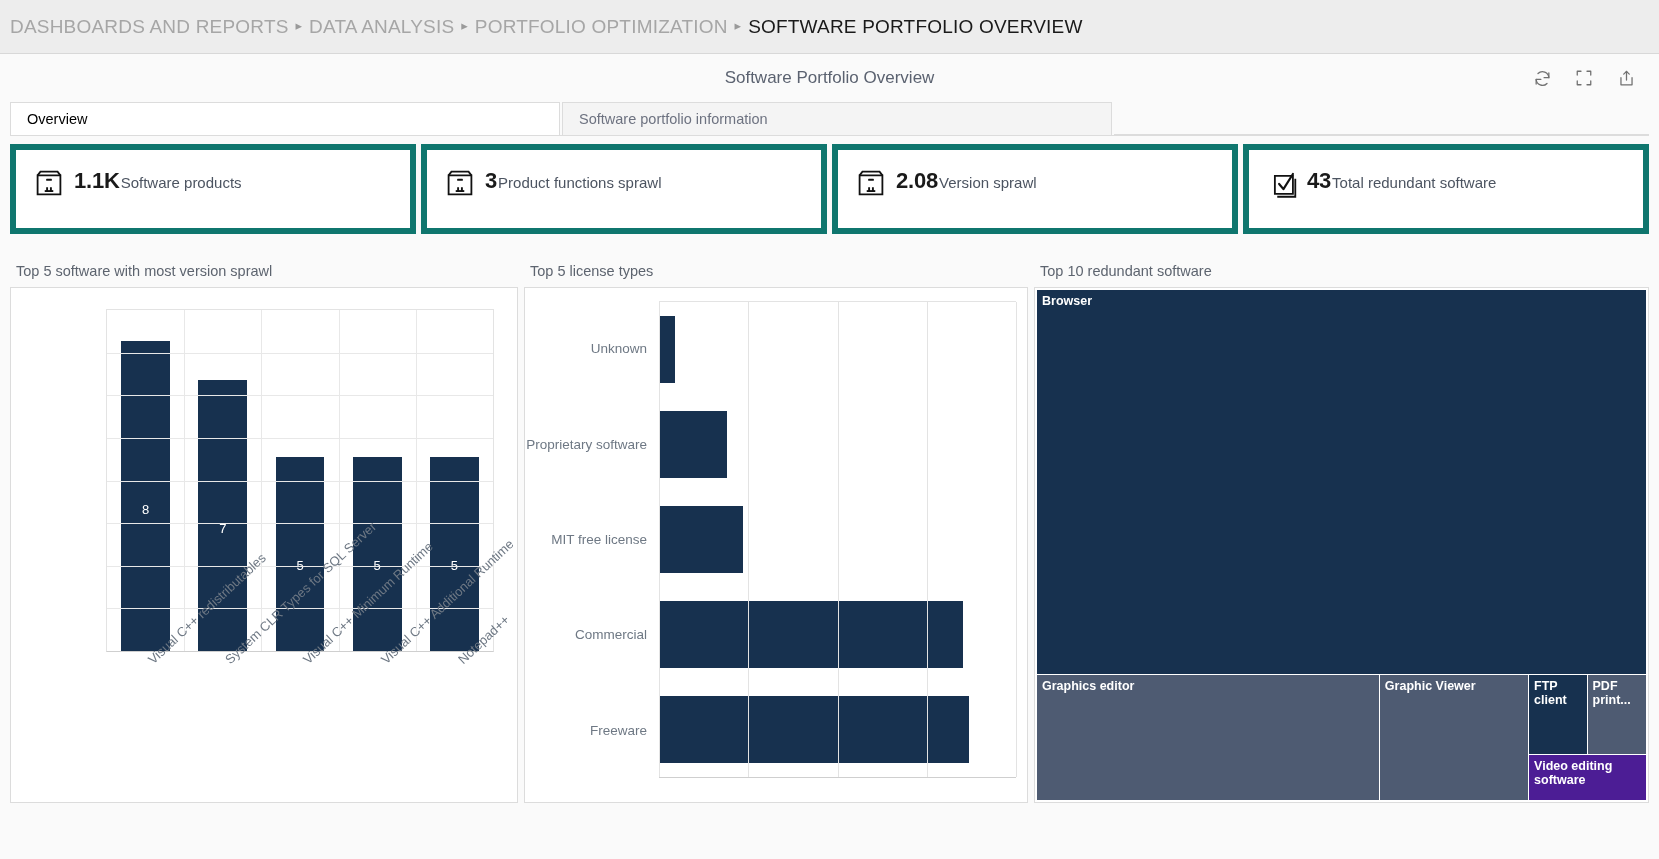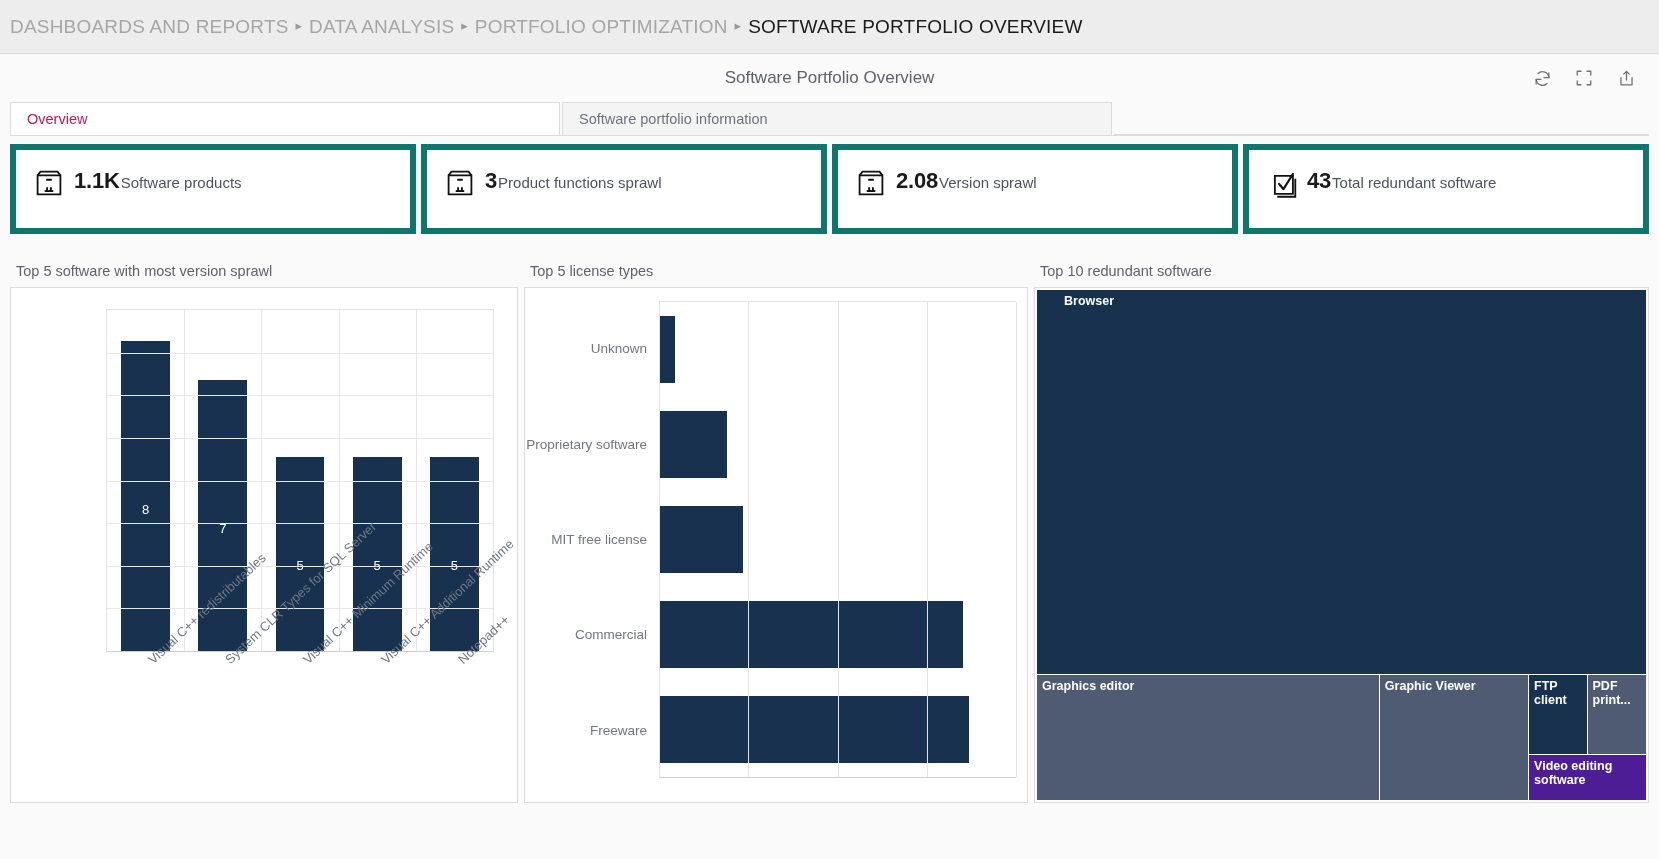--- a/index.html
+++ b/index.html
@@ -77,21 +77,21 @@
     display: flex;
     height: 34px;
     border-bottom: 1px solid #dcdcdc;
   }
   .tab {
     flex: 0 0 550px;
     display: flex;
     align-items: center;
     padding-left: 16px;
     font-size: 14.5px;
-    color: #be185d;
+    color: #000000;
     background: #ffffff;
     border: 1px solid #dcdcdc;
     border-bottom: none;
     margin-right: 2px;
     cursor: pointer;
   }
   .tab.inactive {
     background: #f4f4f4;
     color: #6d7280;
   }
@@ -489,21 +489,21 @@
             <div class="hb-vline" style="left: 75%;"></div>
             <div class="hb-vline" style="left: 100%;"></div>
           </div>
       </div>
     </div>
 
     <div class="widget w3">
       <div class="widget-title">Top 10 redundant software</div>
       <div class="widget-body">
         <div class="treemap" id="treemap">
-            <div class="tm-tile" style="left: 0%; top: 0%; width: 100%; height: 75.5%; background: rgb(23, 49, 79); outline: rgb(255, 255, 255) solid 1px; padding-left: 22px;">
+            <div class="tm-tile" style="left: 0%; top: 0%; width: 100%; height: 75.5%; background: rgb(23, 49, 79); outline: rgb(255, 255, 255) solid 1px;">
               <span class="tm-label">Browser</span>
             </div>
             <div class="tm-tile" style="left: 0%; top: 75.5%; width: 56.3%; height: 24.5%; background: rgb(78, 91, 114); outline: rgb(255, 255, 255) solid 1px;">
               <span class="tm-label">Graphics editor</span>
             </div>
             <div class="tm-tile" style="left: 56.3%; top: 75.5%; width: 24.5%; height: 24.5%; background: rgb(78, 91, 114); outline: rgb(255, 255, 255) solid 1px;">
               <span class="tm-label">Graphic Viewer</span>
             </div>
             <div class="tm-tile" style="left: 80.8%; top: 75.5%; width: 9.6%; height: 15.7%; background: rgb(23, 49, 79); outline: rgb(255, 255, 255) solid 1px;">
               <span class="tm-label">FTP client</span>

